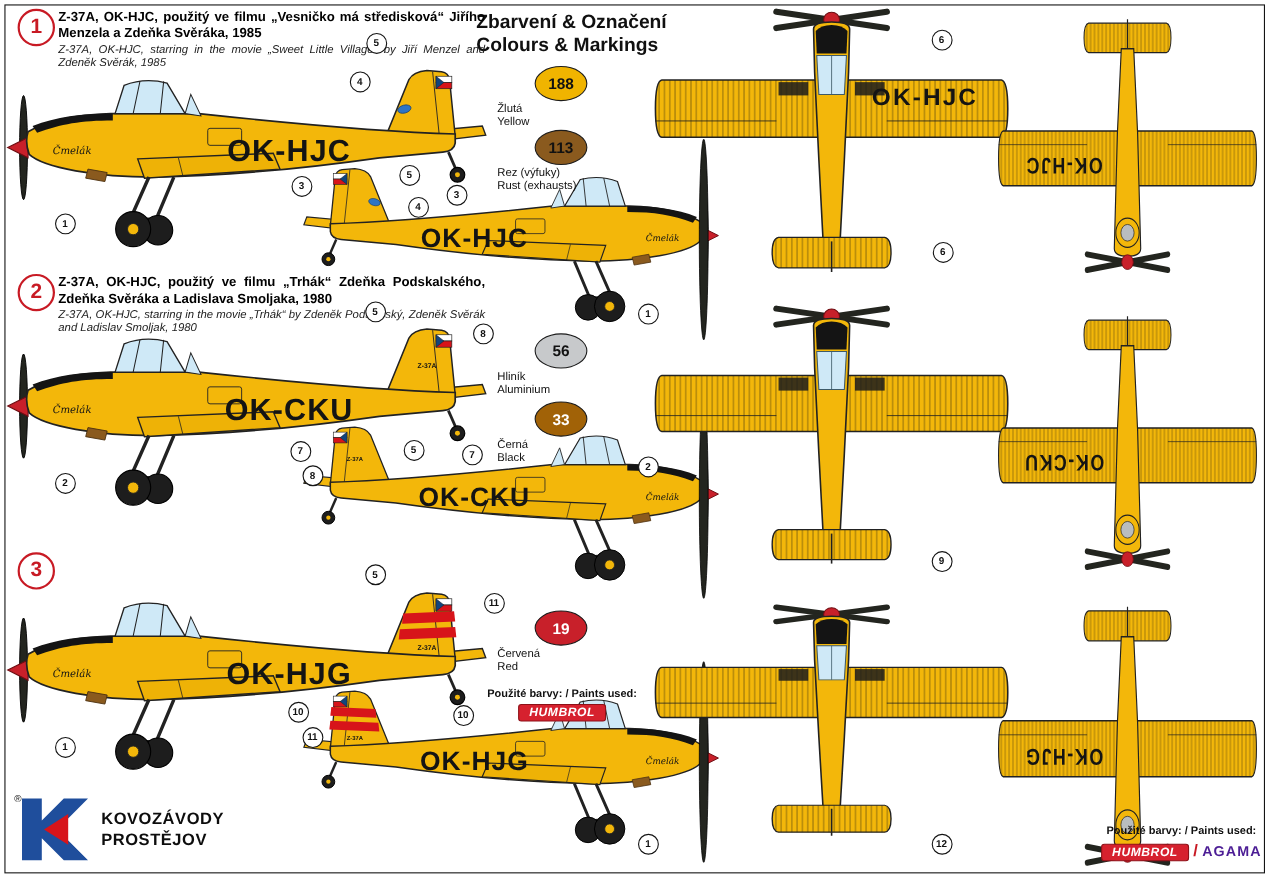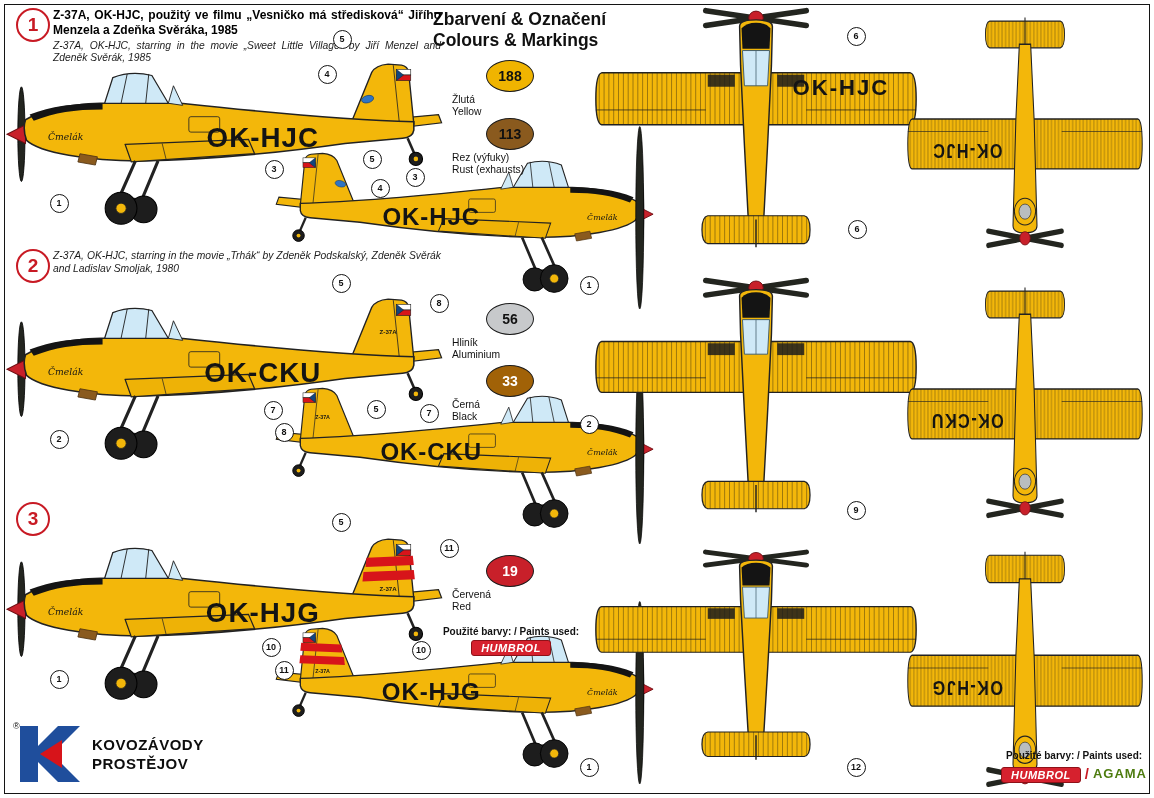--- a/index.html
+++ b/index.html
@@ -22,21 +22,21 @@
   .oval{width:46px;height:30px;border-radius:50%;margin:0 auto 2px;display:flex;align-items:center;justify-content:center;
     font-weight:bold;font-size:14px;border:1.5px solid #1c1c1c;}
   .pname{font-size:10.3px;line-height:1.18;}
 
   .pumid{position:absolute;left:436px;top:626px;width:150px;text-align:center;z-index:6;}
   .pulabel{font-weight:bold;font-size:10px;}
   .humbrol{display:inline-block;margin-top:3px;background:#d6212e;color:#fff;font-style:italic;font-weight:bold;
     font-size:11px;letter-spacing:.5px;border:1.5px solid #8e1118;border-radius:3px;padding:1px 9px;}
   .pubr{position:absolute;left:1000px;top:750px;width:148px;text-align:center;z-index:25;}
   .brandrow{display:flex;align-items:center;justify-content:center;gap:4px;margin-top:3px;}
-  .agama{font-weight:bold;font-size:13px;letter-spacing:1px;color:#4d7c0f;}
+  .agama{font-weight:bold;font-size:13px;letter-spacing:1px;color:#4c1d95;}
   .slash{font-weight:bold;color:#c81a24;font-size:15px;}
 
   .kplogo{position:absolute;left:12px;top:720px;display:flex;align-items:center;gap:8px;z-index:25;}
   .kptext div{font-weight:bold;font-size:15px;letter-spacing:.5px;color:#0d0d0d;line-height:1.3;}
 
   .plane{position:absolute;z-index:3;}
   .plane svg{display:block;width:100%;height:100%;overflow:visible;}
 
   .reg{font-family:"Liberation Sans",sans-serif;font-weight:bold;font-size:27px;fill:#141414;text-anchor:middle;letter-spacing:1px;}
   .regtop{font-family:"Liberation Sans",sans-serif;font-weight:bold;font-size:23px;fill:#141414;text-anchor:middle;letter-spacing:2px;}
@@ -131,20 +131,21 @@
   </div>
 <div class="sectext" style="top:8px">
   <p class="cz">Z-37A, OK-HJC, použitý ve filmu „Vesničko má středisková“ Jiřího Menzela a Zdeňka Svěráka, 1985</p>
   <p class="en">Z-37A, OK-HJC, starring in the movie „Sweet Little Village“ by Jiří Menzel and Zdeněk Svěrák, 1985</p>
 </div>
 
 <div class="secnum" style="top:249px">
     <span>2</span>
   </div>
 <div class="sectext" style="top:249px">
+  <p class="cz">Z-37A, OK-HJC, použitý ve filmu „Trhák“ Zdeňka Podskalského, Zdeňka Svěráka a Ladislava Smoljaka, 1980</p>
   <p class="en">Z-37A, OK-HJC, starring in the movie „Trhák“ by Zdeněk Podskalský, Zdeněk Svěrák and Ladislav Smoljak, 1980</p>
 </div>
 
 <div class="secnum" style="top:502px">
     <span>3</span>
   </div>
 <div class="sectext" style="top:502px">
 </div>
 
 <div class="swatch" style="top:60px">

